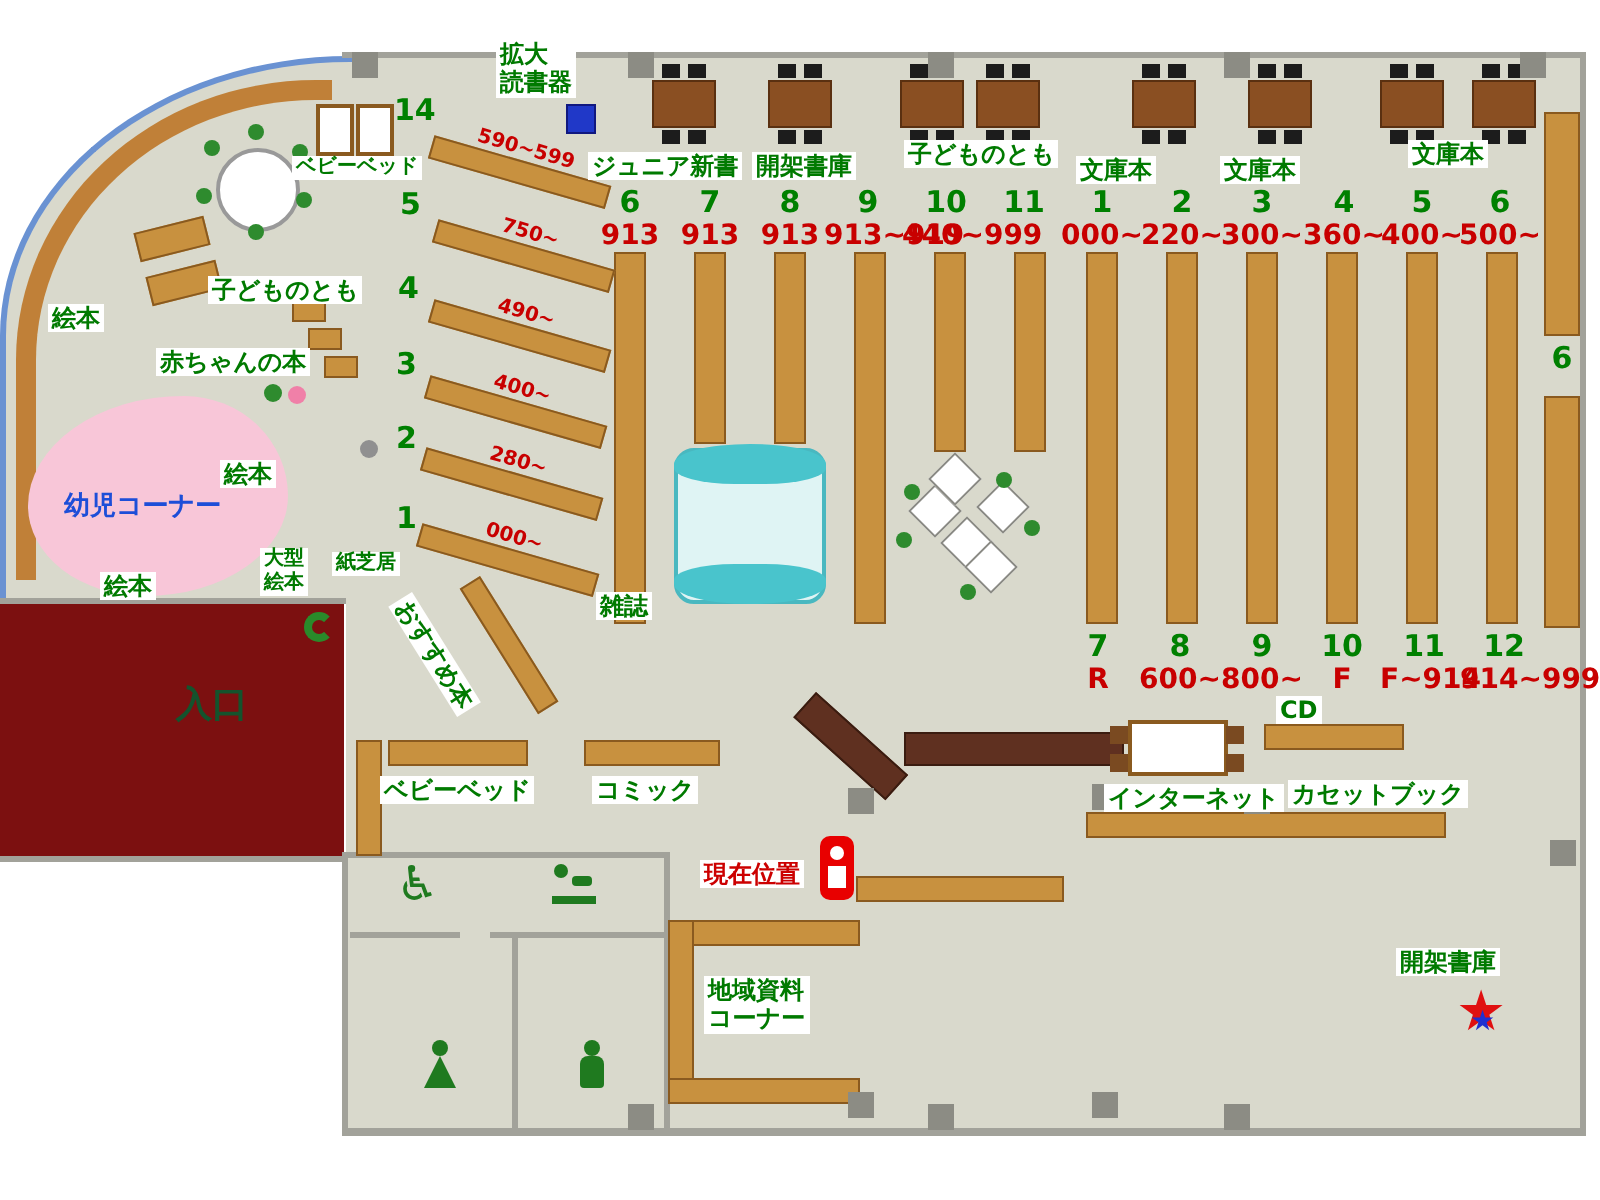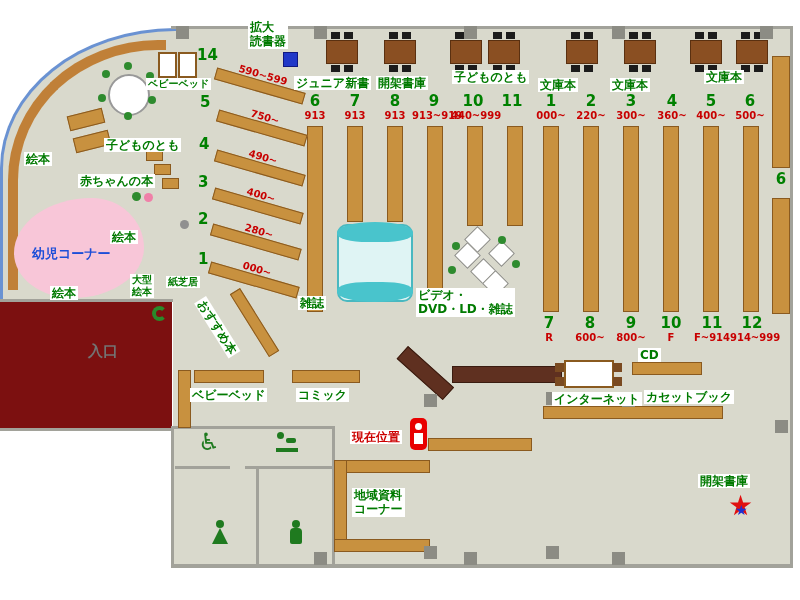--- a/index.html
+++ b/index.html
@@ -8,24 +8,24 @@
   .floor{background:#d9d9cc;}
   .wall{background:#a2a29a;z-index:2;}
   .pillar{background:#8c8c84;width:13px;height:13px;z-index:3;}
   .shelf{background:#c8913f;border:1px solid #8a5a1f;box-sizing:border-box;z-index:2;}
   .darkshelf{background:#5f3020;border:1px solid #3a1c10;box-sizing:border-box;z-index:2;}
   .lbl{font-weight:bold;font-size:12px;color:#007a00;background:#fff;padding:0 2px;line-height:1.2;white-space:pre-line;z-index:6;}
   .sm{font-size:10px;}
   .nobg{background:transparent;}
   .blk{color:#1d4ed8;}
   .red{color:#cc0000;}
-  .blue{color:#737373;background:transparent;font-size:15px;}
+  .blue{color:#14532d;background:transparent;font-size:18px;}
   .colnum{width:44px;text-align:center;z-index:5;}
   .colnum .n{display:block;color:#008000;font-weight:bold;font-size:15px;line-height:1.05;}
-  .colnum .r{display:block;color:#c80000;font-weight:bold;font-size:10px;line-height:1.2;white-space:nowrap;}
+  .colnum .r{display:block;color:#c80000;font-weight:bold;font-size:14px;line-height:1.2;white-space:nowrap;}
   .diag{transform-origin:left top;z-index:2;}
   .diag .dr{color:#c80000;font-weight:bold;font-size:10px;text-align:center;width:92px;line-height:1;white-space:nowrap;}
   .diag .ds{width:92px;height:12px;background:#c8913f;border:1px solid #8a5a1f;box-sizing:border-box;}
   .dnum{color:#008000;font-weight:bold;font-size:15px;z-index:5;}
   .ttable{width:30px;height:22px;background:#8a4f22;border:1px solid #5a3010;z-index:2;}
   .ttable::before,.ttable::after{content:"";position:absolute;left:4px;width:9px;height:7px;background:#1c1c1c;box-shadow:13px 0 #1c1c1c;}
   .ttable::before{top:-9px;} .ttable::after{bottom:-9px;}
   .gdot{width:8px;height:8px;border-radius:50%;background:#2e8b2e;z-index:4;}
   .dot{width:9px;height:9px;border-radius:50%;z-index:4;}
   .diamond{width:17px;height:17px;background:#fff;border:1px solid #8a8a84;transform:rotate(45deg);z-index:3;}
@@ -261,22 +261,20 @@
   <div class="abs diamond" style="left:458px;top:246px;"></div>
   <div class="abs diamond" style="left:474px;top:262px;"></div>
   <div class="abs diamond" style="left:492px;top:244px;"></div>
   <div class="abs diamond" style="left:468px;top:230px;"></div>
   <div class="abs diamond" style="left:486px;top:274px;"></div>
   <div class="abs gdot" style="left:452px;top:242px;"></div>
   <div class="abs gdot" style="left:448px;top:266px;"></div>
   <div class="abs gdot" style="left:498px;top:236px;"></div>
   <div class="abs gdot" style="left:512px;top:260px;"></div>
   <div class="abs gdot" style="left:480px;top:292px;"></div>
-  <div class="abs lbl" style="left:416px;top:288px;">ビデオ・
-DVD・LD・雑誌</div>
 
   <div class="abs darkshelf" style="left:452px;top:366px;width:110px;height:17px;"></div>
   <div class="abs darkshelf" style="left:408px;top:346px;width:62px;height:17px;transform:rotate(42deg);transform-origin:left top;"></div>
 
   <div class="abs" style="left:410px;top:418px;width:17px;height:32px;background:#e80000;border-radius:5px;z-index:6;">
     <div class="abs" style="left:5px;top:5px;width:7px;height:7px;border-radius:50%;background:#fff;"></div>
     <div class="abs" style="left:4px;top:15px;width:9px;height:11px;background:#fff;"></div>
   </div>
   <div class="abs lbl red" style="left:350px;top:430px;">現在位置</div>
 

